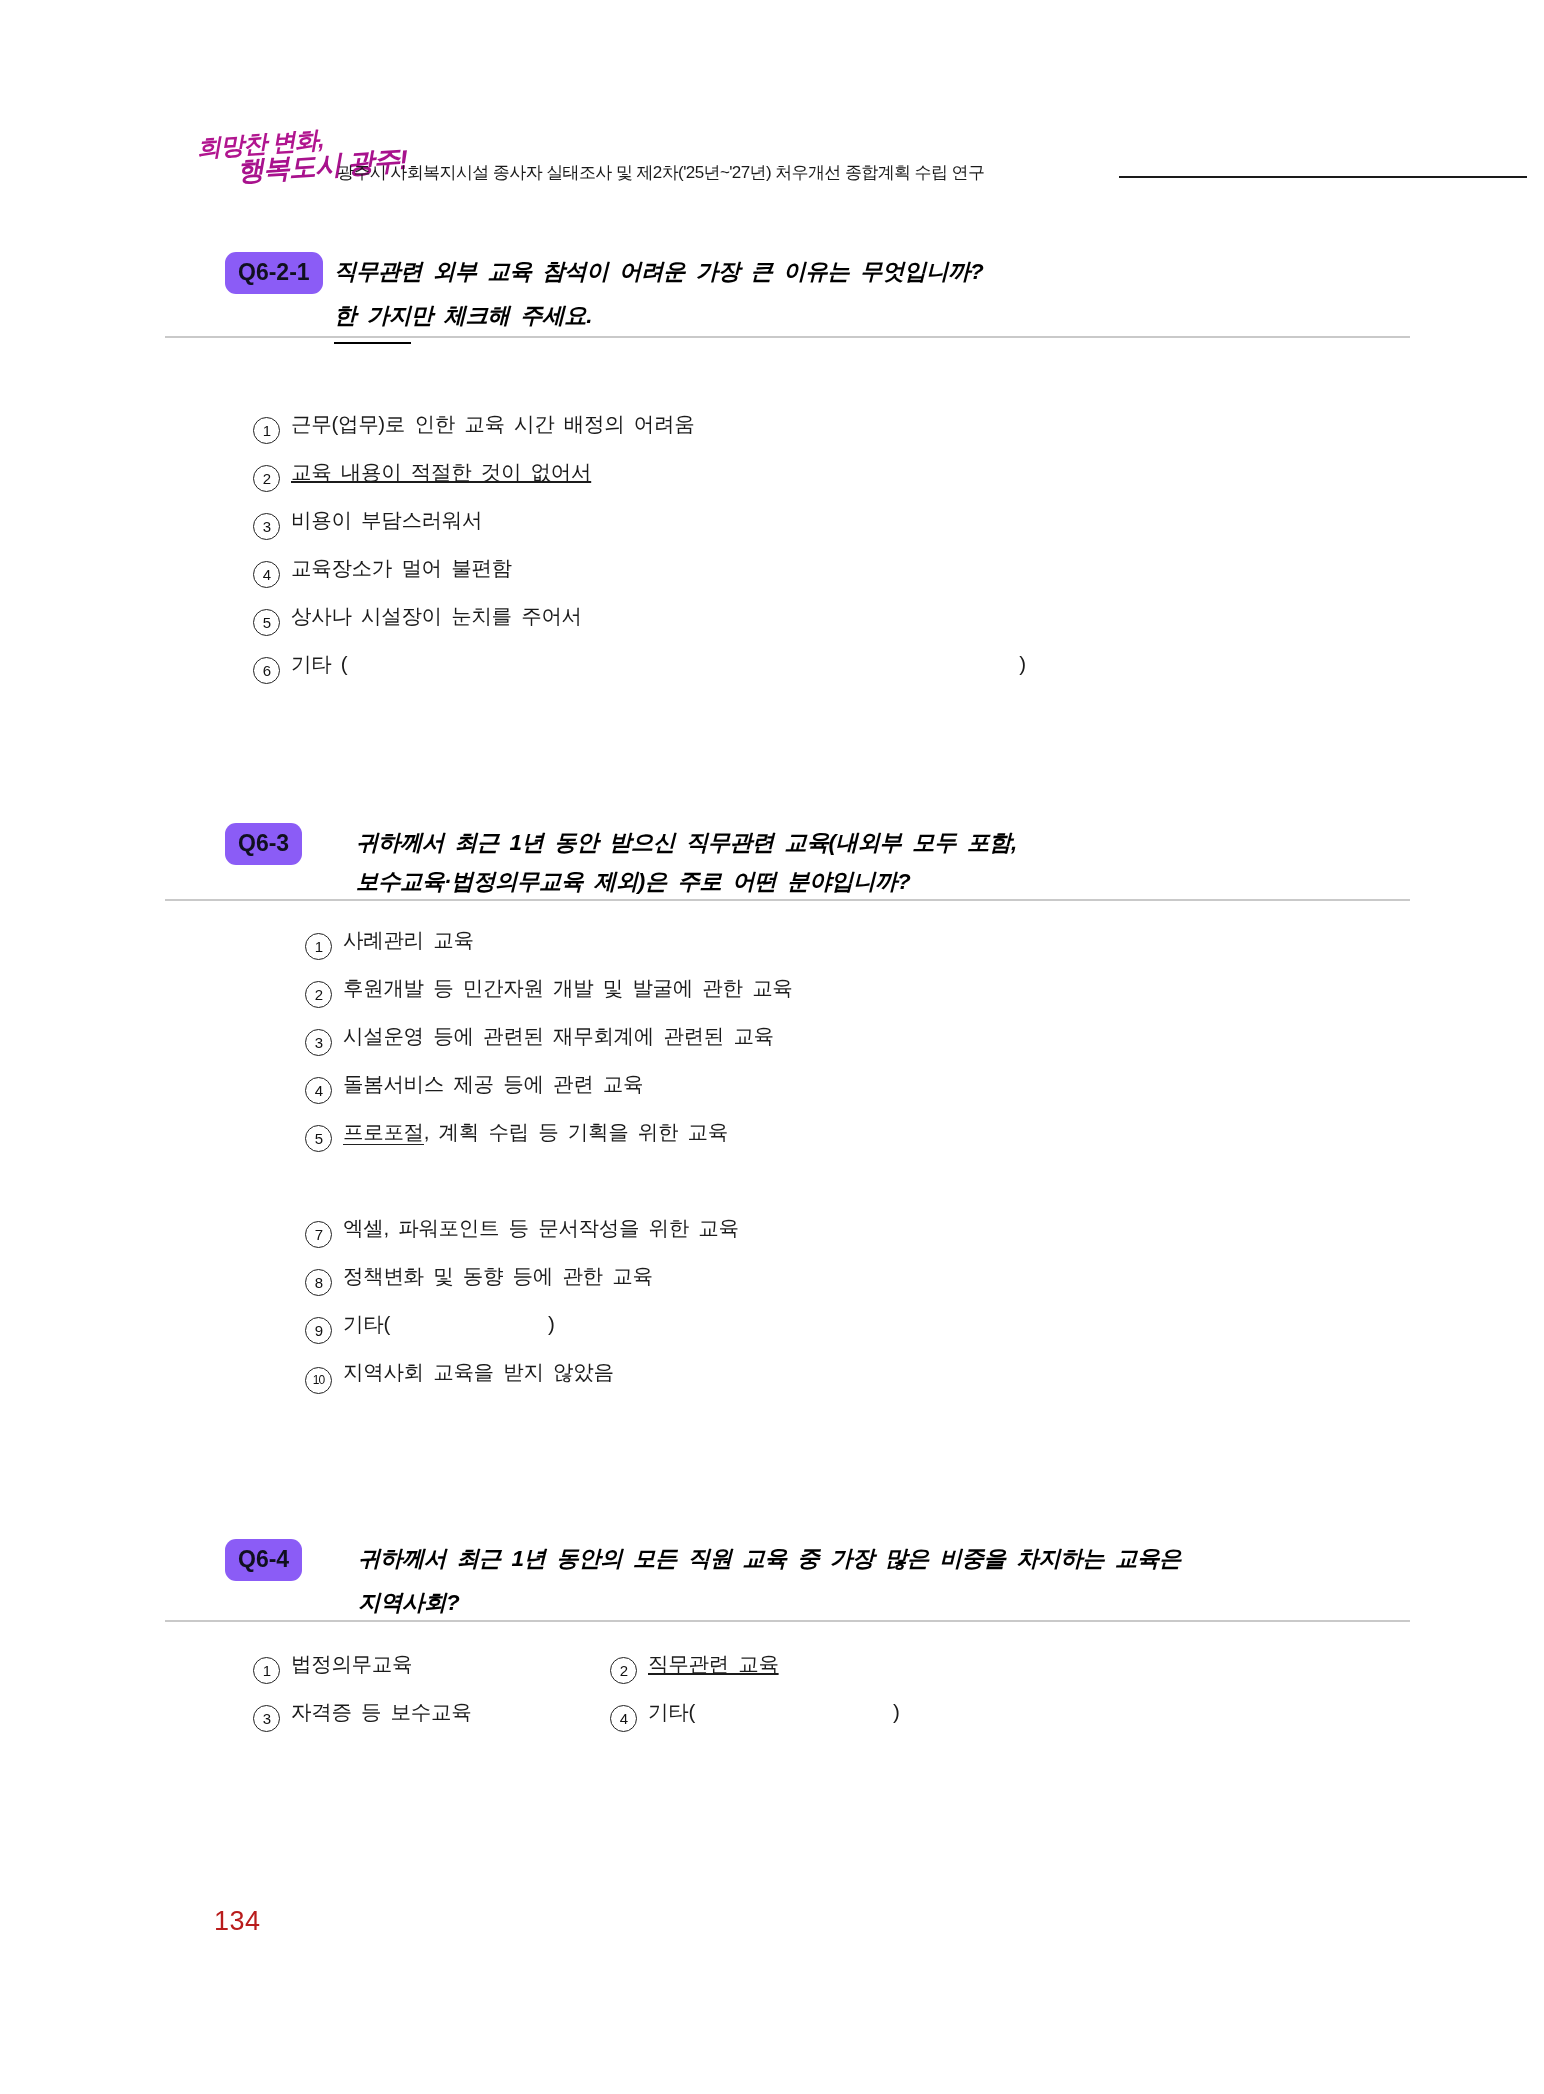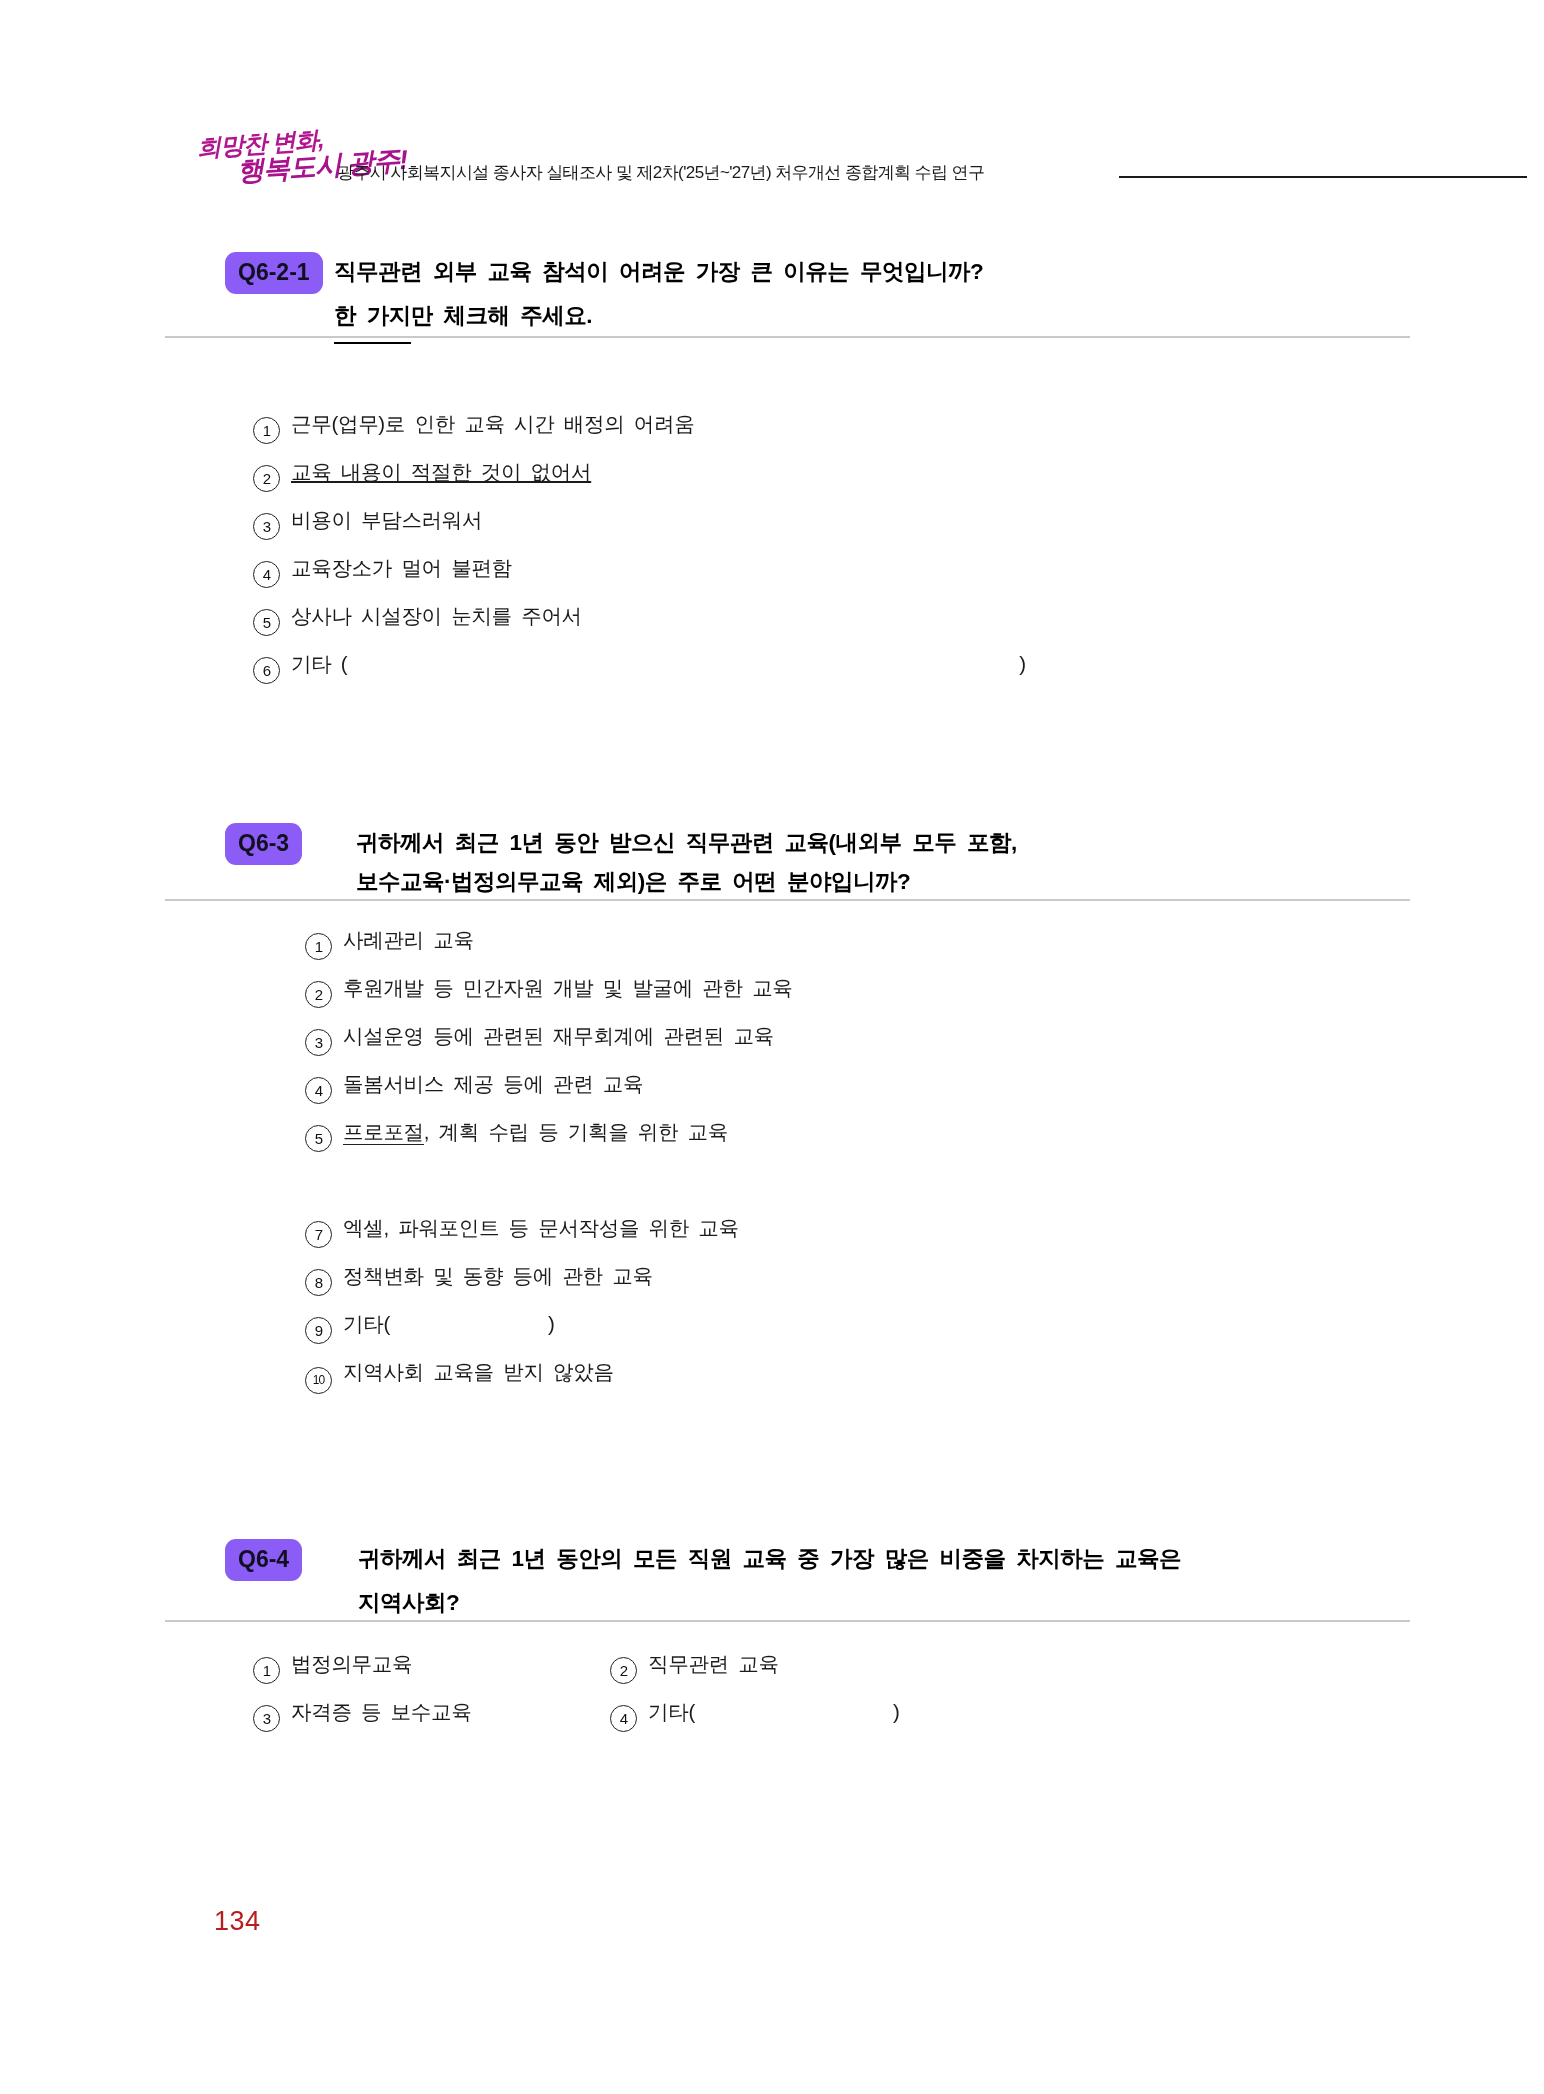--- a/index.html
+++ b/index.html
@@ -45,20 +45,21 @@
     line-height:1.2;
   }
   .q-title {
     position:absolute;
     font-weight:bold;
     font-size:22.5px;
     color:#000000;
     letter-spacing:-0.5px;
     word-spacing:5px;
     white-space:nowrap;
+    font-style:italic;
   }
   .q-sep {
     position:absolute; left:165px; width:1245px;
     border-top:2px solid #c9c9c9;
   }
   .u-strong { border-bottom:2.5px solid #000; padding-bottom:14px; }
   .u-normal { border-bottom:1.8px solid #222; padding-bottom:1px; }
   
   .opt {
     position:absolute;
@@ -162,21 +163,21 @@
   </div>
 
   <div class="q-badge" style="left:225px; top:1539px;">Q6-4</div>
   <div class="q-title" style="left:358px; top:1543px;">귀하께서 최근 1년 동안의 모든 직원 교육 중 가장 많은 비중을 차지하는 교육은</div>
   <div class="q-title" style="left:358px; top:1587px;">지역사회?</div>
   <div class="q-sep" style="top:1620px;"></div>
 
   <div class="opt" style="left:253px; top:1650px;">
     <span class="cnum">1</span><span>법정의무교육</span>
   </div>
-  <div class="opt" style="left:610px; top:1650px;">
+  <div class="opt" style="left:610px; top:1650px;text-decoration:underline;">
     <span class="cnum">2</span><span>직무관련 교육</span>
   </div>
   <div class="opt" style="left:253px; top:1698px;">
     <span class="cnum">3</span><span>자격증 등 보수교육</span>
   </div>
   <div class="opt" style="left:610px; top:1698px;">
     <span class="cnum">4</span><span>기타(</span><span class="blank blank-q3"></span><span>)</span>
   </div>
 
   <div class="page-number">134</div>

